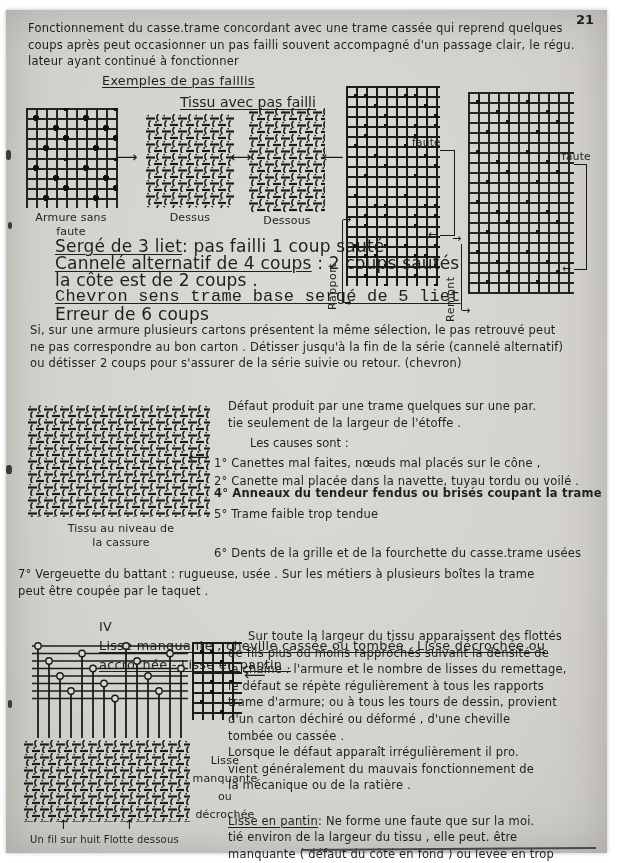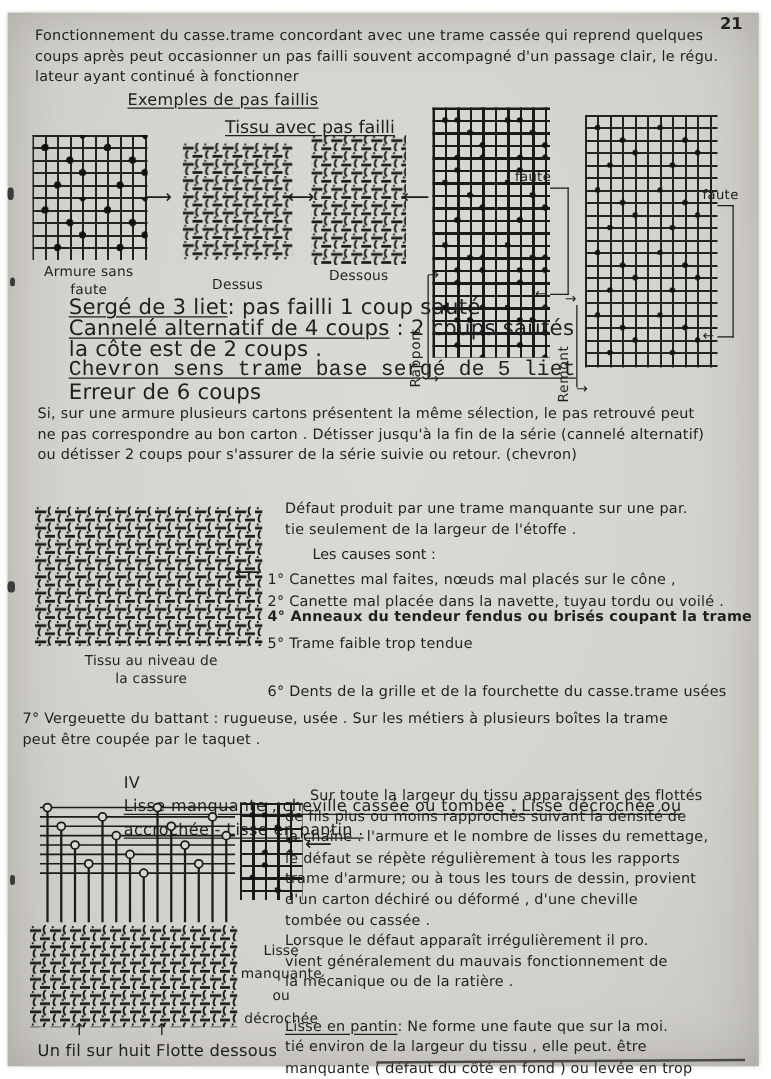--- a/index.html
+++ b/index.html
@@ -84,21 +84,21 @@
         <path d="M0 4.5 H9" stroke="#1b1b1b" stroke-width="2.2"></path>
         <path d="M8 11 H17" stroke="#1b1b1b" stroke-width="2.2"></path>
         <path d="M12.5 0 C10.3 2 10.3 5.2 12.5 7.2" stroke="#1b1b1b" stroke-width="1.6" fill="none"></path>
         <path d="M4.5 6.3 C2.3 8.3 2.3 11.5 4.5 13.5" stroke="#1b1b1b" stroke-width="1.6" fill="none"></path>
         <circle cx="2.2" cy="1.6" r=".9" fill="#1b1b1b"></circle>
             <circle cx="10.2" cy="8" r=".9" fill="#1b1b1b"></circle>
       </pattern>
         </defs>
       <rect width="88" height="94" fill="url(#wv1)"></rect>
     </svg>
-    <div class="abs cap" style="left:148px;top:211px;width:72px;">Dessus</div>
+    <div class="abs cap" style="left:148px;top:201px;width:72px;">Dessus</div>
 
     <div class="arrow" style="left:224px;top:140px;">⟷</div>
 
     <svg class="abs" style="left:243px;top:98px;" width="76" height="104">
       <defs>
           <pattern id="wv2" width="16" height="13" patternUnits="userSpaceOnUse">
         <path d="M0 4.5 H9" stroke="#1b1b1b" stroke-width="2.2"></path>
         <path d="M8 11 H17" stroke="#1b1b1b" stroke-width="2.2"></path>
         <path d="M12.5 0 C10.3 2 10.3 5.2 12.5 7.2" stroke="#1b1b1b" stroke-width="1.6" fill="none"></path>
         <path d="M4.5 6.3 C2.3 8.3 2.3 11.5 4.5 13.5" stroke="#1b1b1b" stroke-width="1.6" fill="none"></path>
@@ -161,21 +161,21 @@
         <circle cx="2.2" cy="1.6" r=".9" fill="#1b1b1b"></circle>
             <circle cx="10.2" cy="8" r=".9" fill="#1b1b1b"></circle>
       </pattern>
         </defs>
       <rect width="182" height="112" fill="url(#wv3)"></rect>
     </svg>
     <div class="arrow" style="left:182px;top:440px;">⟵</div>
     <div class="abs cap" style="left:40px;top:512px;width:150px;">Tissu au niveau de
 la cassure</div>
 
-    <div class="abs txt" style="left:222px;top:388px;width:382px;">Défaut produit par une trame manquante sur une par.
+    <div class="abs txt" style="left:222px;top:388px;width:382px;">Défaut produit par une trame quelques sur une par.
 tie seulement de la largeur de l'étoffe .</div>
     <div class="abs" style="left:244px;top:426px;font-size:11.5px;">Les causes sont :</div>
     <div class="cause" style="top:446px;">1° Canettes mal faites, nœuds mal placés sur le cône ,</div>
     <div class="cause" style="top:464px;">2° Canette mal placée dans la navette, tuyau tordu ou voilé .</div>
     <div class="cause" style="top:476px;font-weight:bold;">4° Anneaux du tendeur fendus ou brisés coupant la trame</div>
     <div class="cause" style="top:497px;">5° Trame faible trop tendue</div>
     <div class="cause" style="top:536px;">6° Dents de la grille et de la fourchette du casse.trame usées</div>
     <div class="abs txt" style="left:12px;top:556px;width:592px;">7° Vergeuette du battant : rugueuse, usée . Sur les métiers à plusieurs boîtes la trame
 peut être coupée par le taquet .</div>
 
@@ -222,21 +222,21 @@
         </defs>
       <rect width="166" height="82" fill="url(#wv4)"></rect>
     </svg>
     <div class="abs cap" style="left:184px;top:742px;width:70px;line-height:18px;">Lisse
 manquante
 ou
 décrochée</div>
 
     <div class="arrow" style="left:52px;top:808px;font-size:13px;">↑</div>
     <div class="arrow" style="left:118px;top:808px;font-size:13px;">↑</div>
-    <div class="abs" style="left:24px;top:824px;font-size:13px;letter-spacing:.2px;">Un fil sur huit Flotte dessous</div>
+    <div class="abs" style="left:24px;top:824px;font-size:10px;letter-spacing:.2px;">Un fil sur huit Flotte dessous</div>
 
     <div class="abs txt" style="left:222px;top:618px;width:388px;text-indent:20px;">Sur toute la largeur du tissu apparaissent des flottés
 de fils plus ou moins rapprochés suivant la densité de
 la chaîne . l'armure et le nombre de lisses du remettage,
 le défaut se répète régulièrement à tous les rapports
 trame d'armure; ou à tous les tours de dessin, provient
 d'un carton déchiré ou déformé , d'une cheville
 tombée ou cassée .</div>
     <div class="abs txt" style="left:222px;top:734px;width:388px;">Lorsque le défaut apparaît irrégulièrement il pro.
 vient généralement du mauvais fonctionnement de

